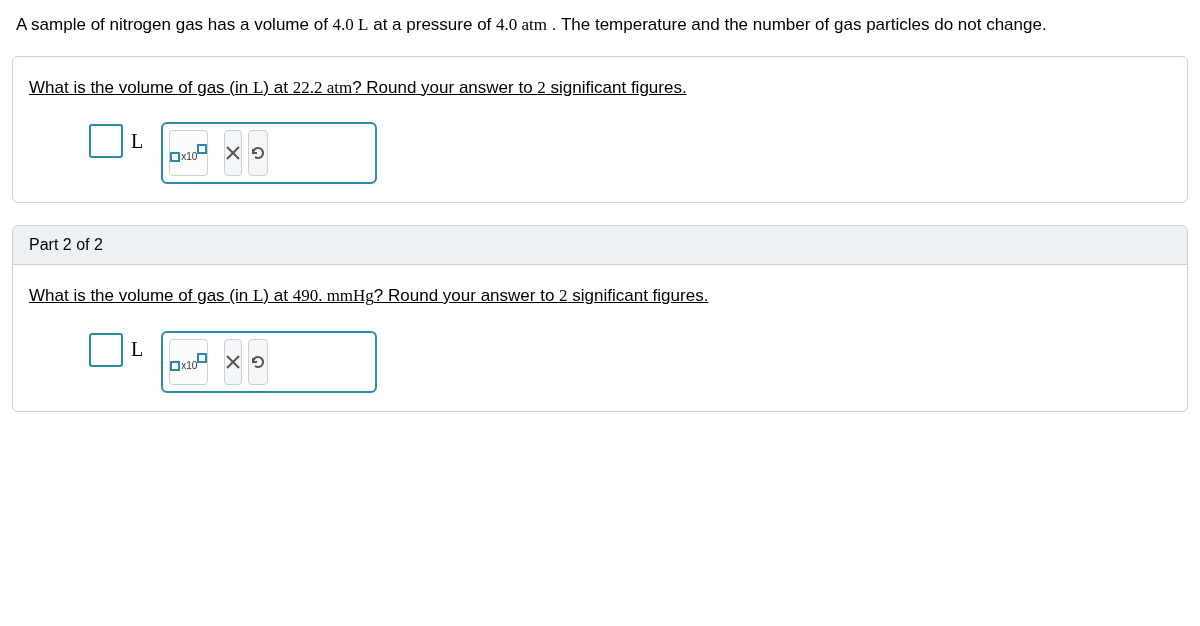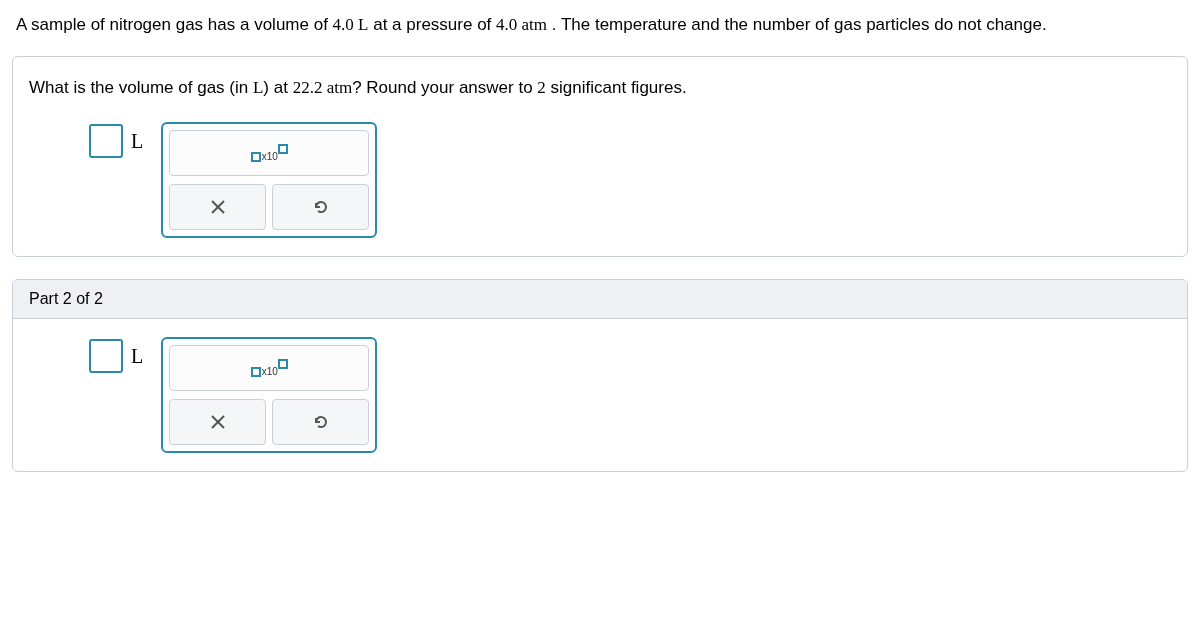--- a/index.html
+++ b/index.html
@@ -29,20 +29,21 @@
     padding: 10px 16px;
     font-size: 16px;
     border-bottom: 1px solid #c8d0d8;
   }
   .part-body {
     padding: 18px 16px 18px 16px;
   }
   .question-text {
     margin-bottom: 22px;
     line-height: 1.5;
+    text-decoration: underline;
   }
   .answer-row {
     display: flex;
     align-items: flex-start;
     gap: 18px;
     padding-left: 60px;
   }
   .answer-field {
     display: flex;
     align-items: center;
@@ -58,22 +59,22 @@
   }
   .unit-label {
     font-family: Georgia, 'Times New Roman', serif;
     font-size: 20px;
   }
   .tool-panel {
     border: 2px solid #2a8aa9;
     border-radius: 6px;
     padding: 6px;
     display: flex;
-    flex-direction: column;
-    gap: 8px;
+    flex-direction: row;
+    gap: 16px;
     width: 216px;
   }
   .tool-row {
     display: flex;
     gap: 6px;
   }
   .tool-btn {
     flex: 1;
     height: 46px;
     border: 1px solid #c8d0d8;
@@ -159,20 +160,23 @@
           </div>
         </div>
       </div>
     </div>
   </div>
 </div>
 
 <div class="part-container" style="margin-bottom:4px;">
   <div class="part-header">Part 2 of 2</div>
   <div class="part-body">
+    <div class="question-text">
+      <span>What is the volume of gas (in </span><span class="math-num">L</span><span>) at </span><span class="math-num">490. mmHg</span><span>? Round your answer to </span><span class="math-num">2</span><span> significant figures.</span>
+    </div>
     <div class="answer-row">
       <div class="answer-field">
         <div class="answer-input"></div>
         <span class="unit-label">L</span>
       </div>
       <div class="tool-panel">
         <div class="tool-row">
           <div class="tool-btn narrow">
             <span class="sci-notation">
               <span class="sci-box"></span>

